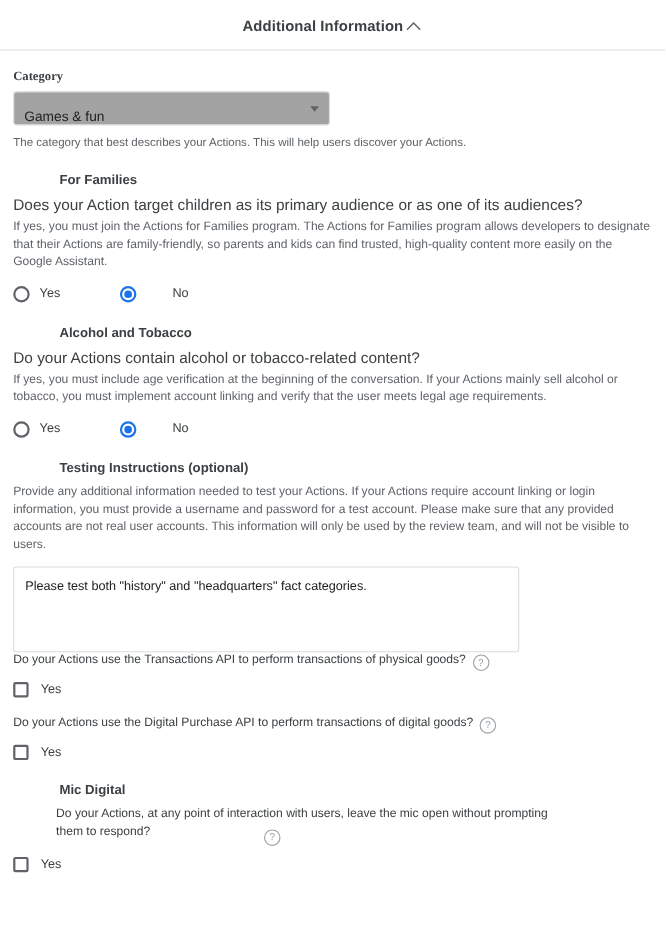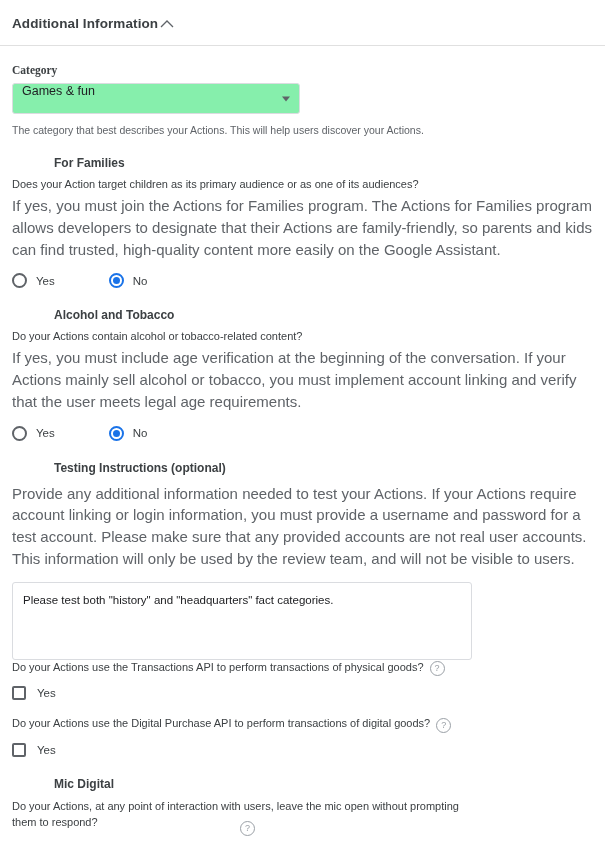--- a/index.html
+++ b/index.html
@@ -18,21 +18,21 @@
     position: relative;
     width: 605px;
     height: 841px;
     overflow: hidden;
   }
 
   
   .panel-header {
     display: flex;
     align-items: center;
-    justify-content: flex-start;
+    justify-content: center;
     padding: 14px 12px 13px 12px;
     border-bottom: 1px solid #e0e0e0;
   }
   .panel-title {
     font-size: 13.5px;
     font-weight: bold;
     color: #3c4043;
     letter-spacing: 0.1px;
   }
   .collapse-icon {
@@ -58,48 +58,48 @@
     font-family: Liberation Serif, serif;
   }
   .section-title {
     font-size: 12px;
     color: #3c4043;
     font-weight: bold;
     margin: 20px 0 8px 0;
     padding-left: 42px;
   }
   .question {
+    font-size: 14px;
+    color: #3c4043;
+    margin: 4px 0 5px 0;
+  }
+  .help-text {
     font-size: 11px;
-    color: #3c4043;
-    margin: 4px 0 5px 0;
-  }
-  .help-text {
-    font-size: 15px;
     color: #5f6368;
     line-height: 1.45;
     margin: 0;
   }
   .caption {
     font-size: 10.5px;
     color: #5f6368;
     margin-top: 10px;
   }
 
   
   .select-wrap {
     position: relative;
     width: 288px;
     height: 31px;
     border: 1px solid #dadce0;
     border-radius: 3px;
     box-sizing: border-box;
     display: flex;
-    align-items: flex-start;
+    align-items: flex-end;
     cursor: pointer;
-    background: #86efac;
+    background: #a3a3a3;
   }
   .select-value {
     font-size: 12.5px;
     color: #202124;
     padding-left: 9px;
   }
   .select-arrow {
     position: absolute;
     right: 9px;
     top: 50%;
@@ -117,20 +117,21 @@
     align-items: center;
     margin-top: 13px;
   }
   .radio-item {
     display: flex;
     align-items: center;
     cursor: pointer;
   }
   .radio-item + .radio-item {
     margin-left: 54px;
+    gap: 24px;
   }
   .radio {
     width: 15px;
     height: 15px;
     border-radius: 50%;
     border: 2px solid #5f6368;
     box-sizing: border-box;
     position: relative;
     flex: none;
   }
@@ -291,21 +292,21 @@
       <span class="inline-q">Do your Actions use the Digital Purchase API to perform transactions of digital goods?</span>
       <span class="help-icon">?</span>
     </div>
     <div class="check-row">
       <span class="checkbox"></span>
       <span class="check-label">Yes</span>
     </div>
 
     <div class="section-title">Mic Digital</div>
     <div class="q-with-help">
-      <span class="inline-q" style="max-width:452px;display:inline-block;">Do your Actions, at any point of interaction with users, leave the mic open without prompting them to respond?</span>
+      <span class="inline-q" style="max-width:452px;display:inline-block;margin-left:39px;">Do your Actions, at any point of interaction with users, leave the mic open without prompting them to respond?</span>
     </div>
     <div style="margin-top:-15px;margin-left:222px;">
       <span class="help-icon">?</span>
     </div>
     <div class="check-row">
       <span class="checkbox"></span>
       <span class="check-label">Yes</span>
     </div>
 
   </div>

